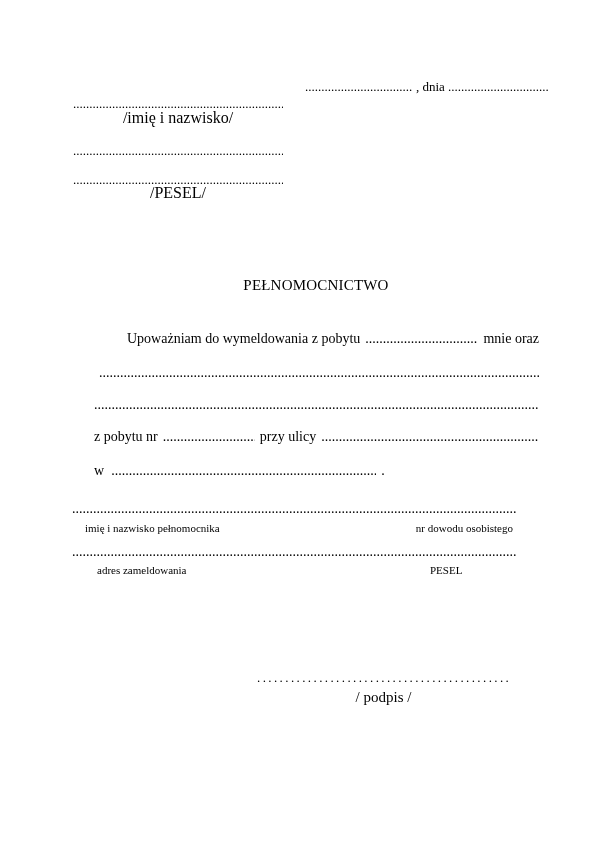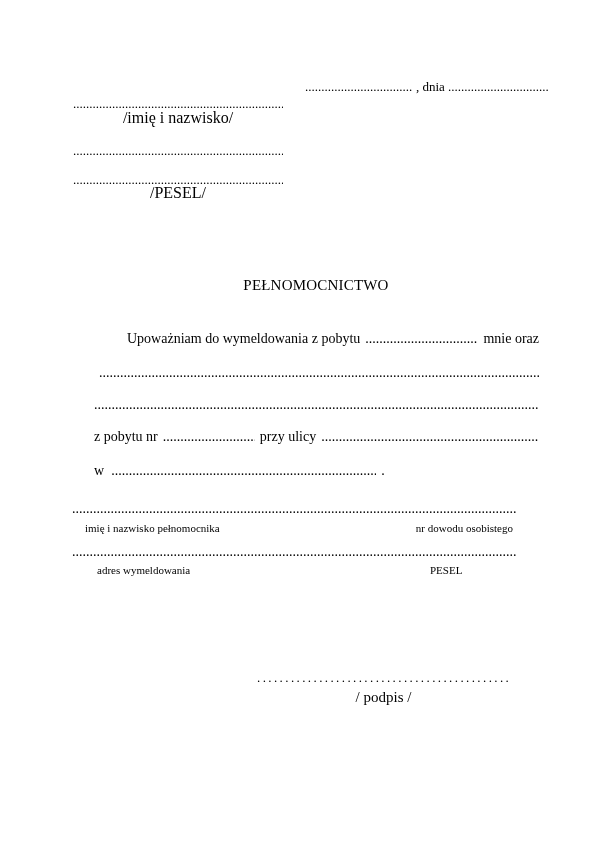--- a/index.html
+++ b/index.html
@@ -172,20 +172,20 @@
   </div>
 
   <div class="abs dots a-dots a-dots-1">................................................................................................................................................................</div>
   <div class="abs a-row a-row-1">
     <span class="left-pad">imię i nazwisko pełnomocnika</span>
     <span class="right-pad">nr dowodu osobistego</span>
   </div>
 
   <div class="abs dots a-dots a-dots-2">................................................................................................................................................................</div>
   <div class="abs a-row a-row-2">
-    <span class="left-pad2">adres wymeldowania</span>
+    <span class="left-pad2">adres zameldowania</span>
     <span class="pesel-pos">PESEL</span>
   </div>
 
   <div class="abs dots sig-dots">............................................................................................</div>
   <div class="abs sig-label">/ podpis /</div>
 
 </div>
 
 </body></html>

